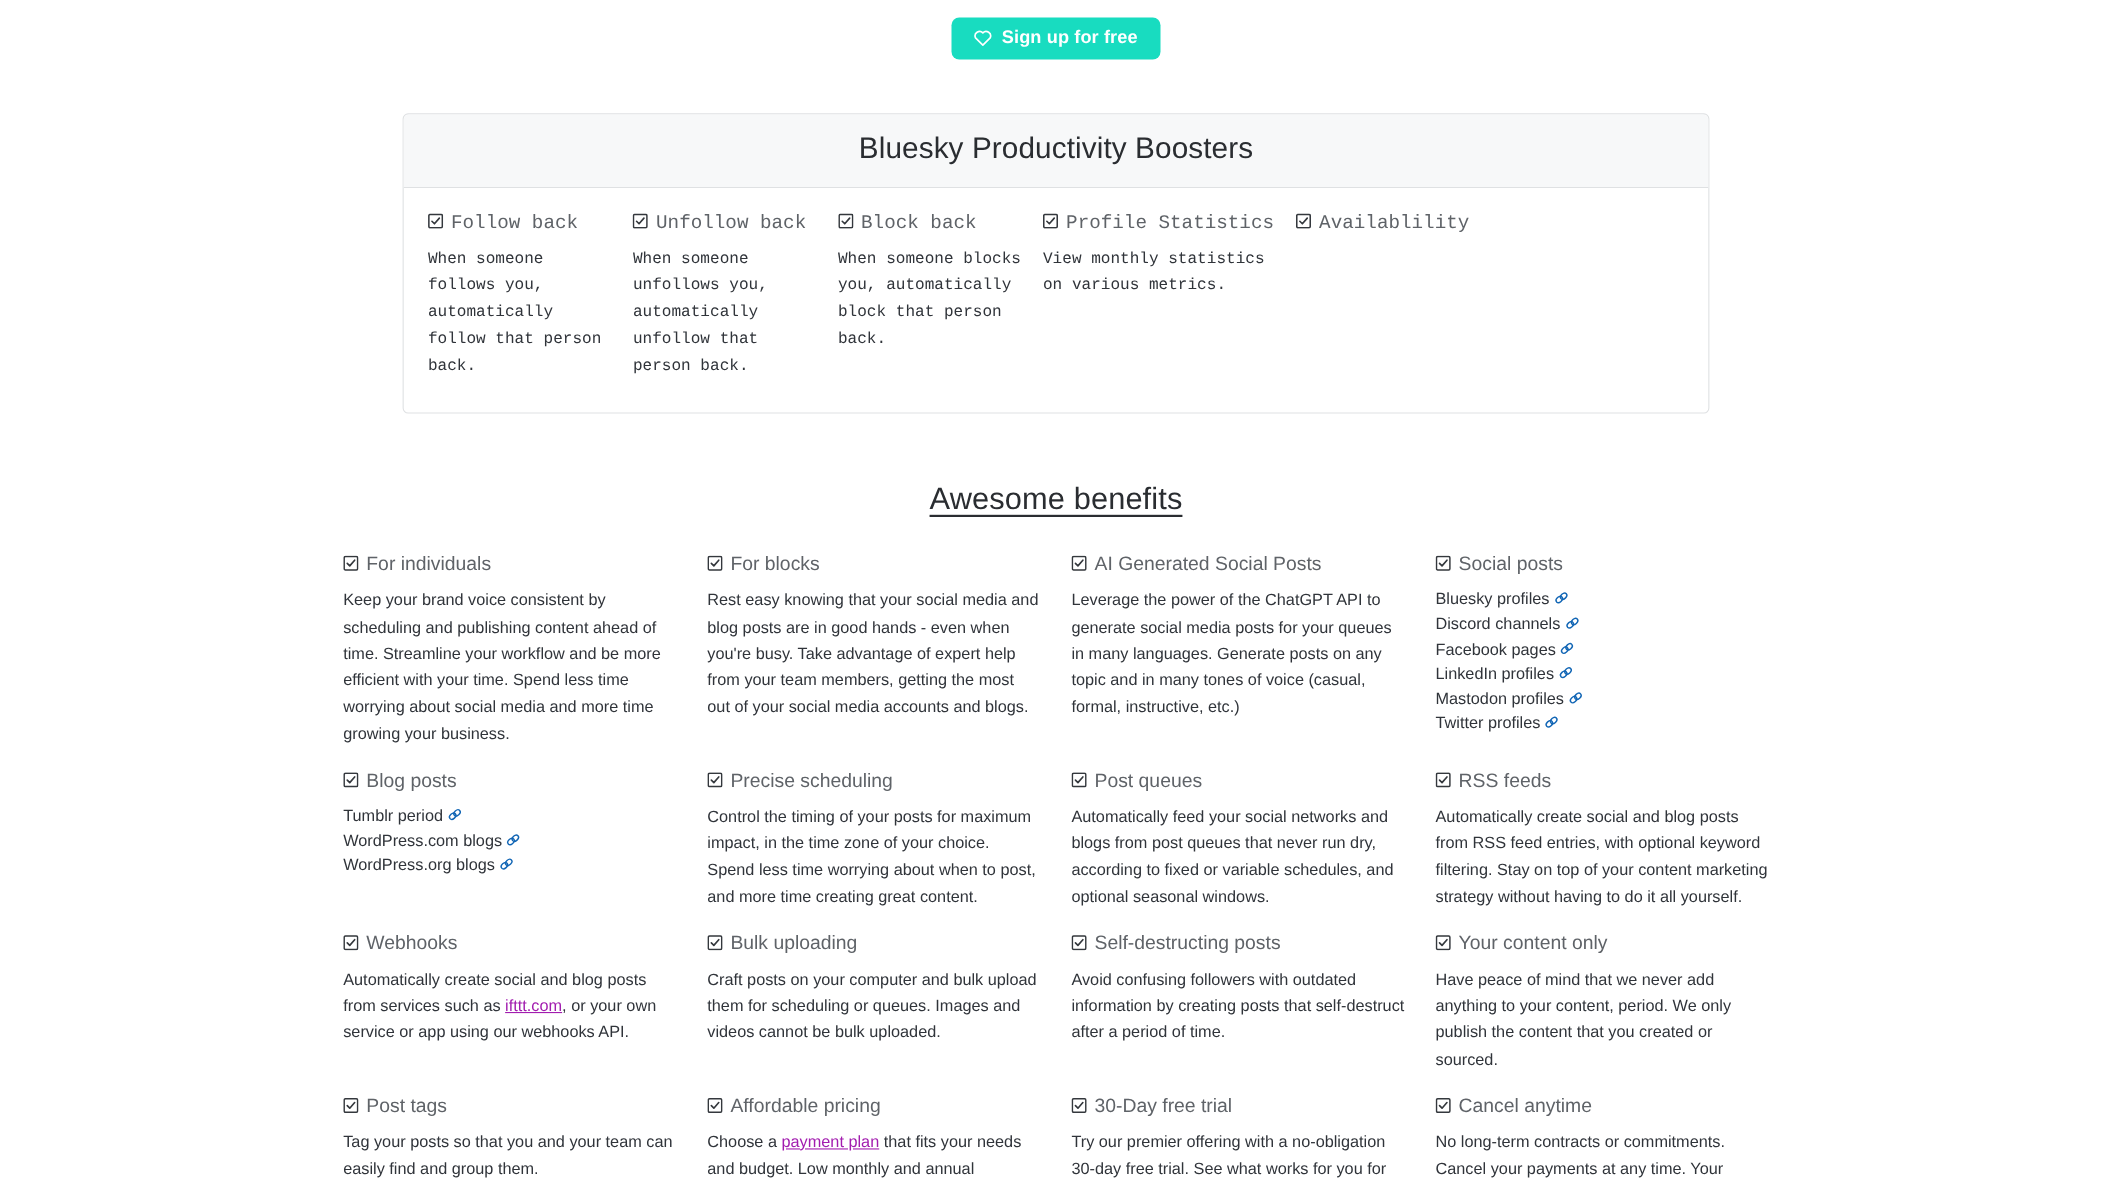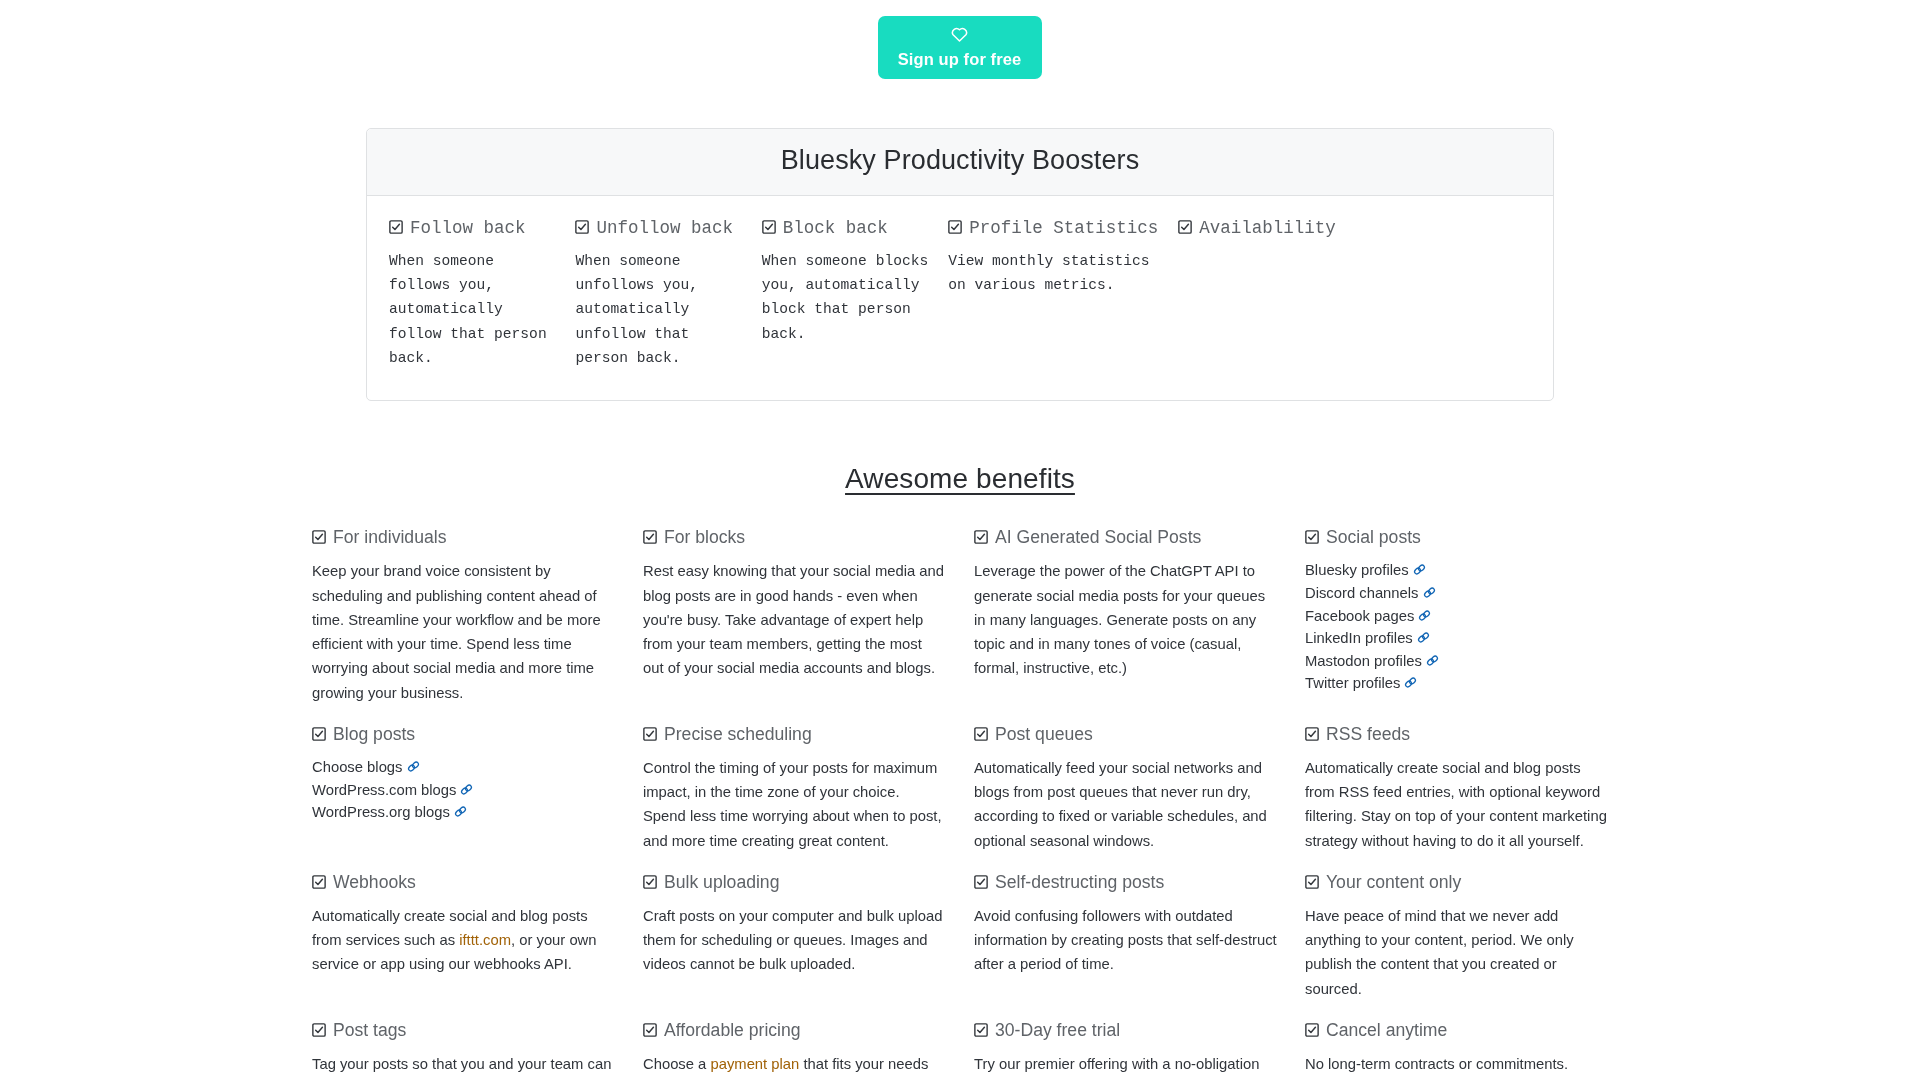--- a/index.html
+++ b/index.html
@@ -26,21 +26,20 @@
     color: #ffffff;
     border: none;
     border-radius: 7px;
     padding: 10px 21px 11px 20px;
     font-family: "Liberation Sans", sans-serif;
     font-size: 16.5px;
     font-weight: bold;
     letter-spacing: .1px;
     cursor: pointer;
     line-height: 1;
-    flex-direction: column;
   }
   .heart-icon { display: inline-block; width: 17px; height: 16px; }
 
   
   .card {
     width: 1188px;
     margin: 49px auto 0;
     border: 1px solid #dfe1e3;
     border-radius: 5px;
     background: #fff;
@@ -126,21 +125,22 @@
   }
   .chain-icon {
     display: inline-block;
     vertical-align: -2px;
     margin-left: 3px;
     width: 15px;
     height: 15px;
     cursor: pointer;
   }
   .inline-link {
-    color: #a16207;
+    color: #a21caf;
+    text-decoration: underline;
     cursor: pointer;
   }
 
   
   .cbx {
     flex: none;
     display: inline-block;
     width: 14px;
     height: 14px;
     position: relative;
@@ -300,21 +300,21 @@
     </div>
     <div class="benefit">
       <div class="benefit-title">
         <span class="cbx"><svg viewBox="0 0 16 16" width="14" height="14" aria-hidden="true">
             <rect x="1" y="1" width="14" height="14" rx="1.3" fill="none" stroke="#34383d" stroke-width="1.6"></rect>
             <path d="M4.2 8.2 6.8 10.8 11.9 4.9" fill="none" stroke="#34383d" stroke-width="1.7" stroke-linecap="round" stroke-linejoin="round"></path>
           </svg></span>
         <span>Blog posts</span>
       </div>
       <ul class="link-list">
-        <li><span>Choose blogs</span><span class="chain-icon"><svg viewBox="0 0 16 16" width="15" height="15" aria-hidden="true">
+        <li><span>Tumblr period</span><span class="chain-icon"><svg viewBox="0 0 16 16" width="15" height="15" aria-hidden="true">
               <g fill="none" stroke="#1266b5" stroke-width="1.35">
                 <ellipse cx="5.9" cy="9.6" rx="3.5" ry="2.5" transform="rotate(-42 5.9 9.6)"></ellipse>
                 <ellipse cx="10.1" cy="6.4" rx="3.5" ry="2.5" transform="rotate(-42 10.1 6.4)"></ellipse>
               </g>
             </svg></span></li>
         <li><span>WordPress.com blogs</span><span class="chain-icon"><svg viewBox="0 0 16 16" width="15" height="15" aria-hidden="true">
               <g fill="none" stroke="#1266b5" stroke-width="1.35">
                 <ellipse cx="5.9" cy="9.6" rx="3.5" ry="2.5" transform="rotate(-42 5.9 9.6)"></ellipse>
                 <ellipse cx="10.1" cy="6.4" rx="3.5" ry="2.5" transform="rotate(-42 10.1 6.4)"></ellipse>
               </g>

